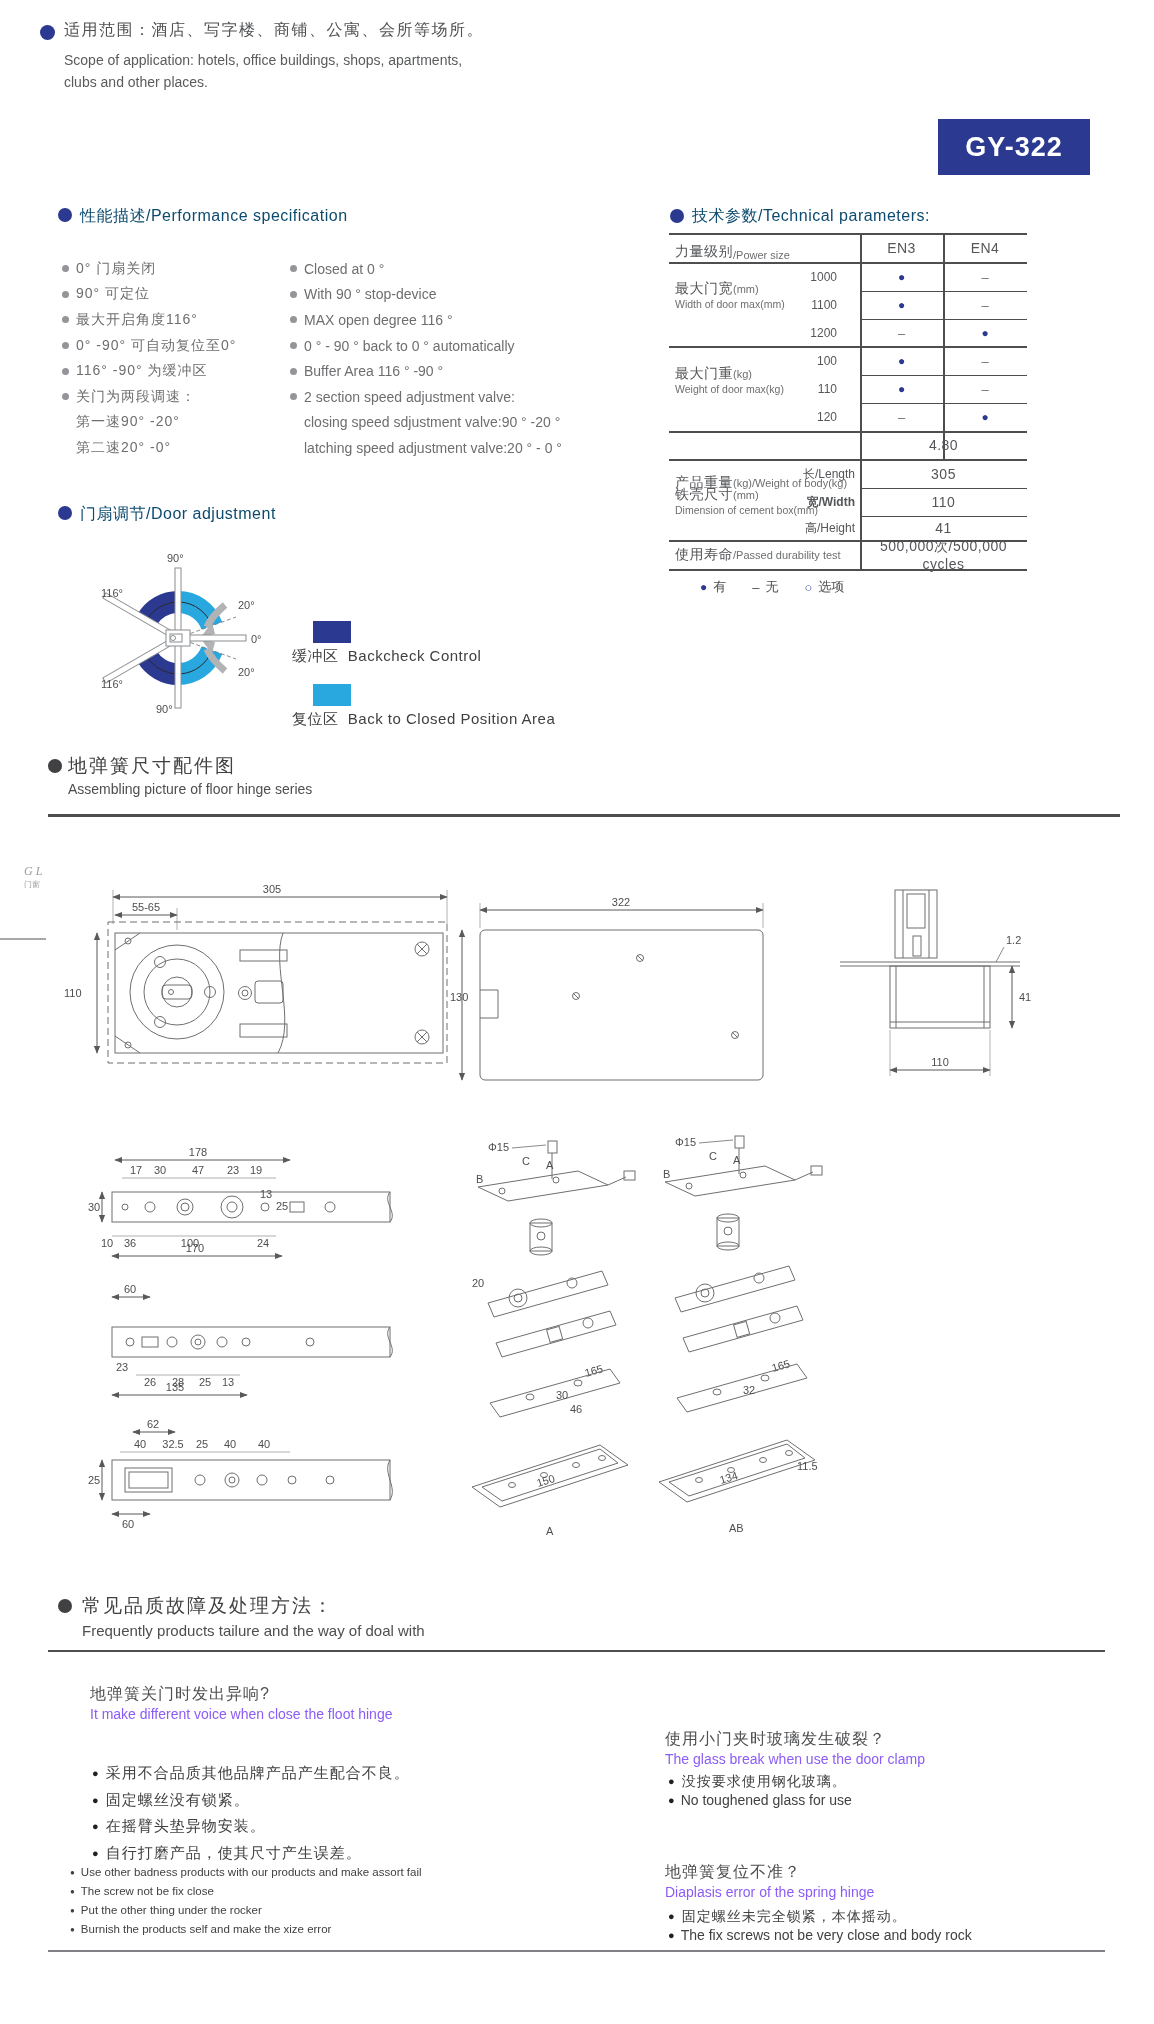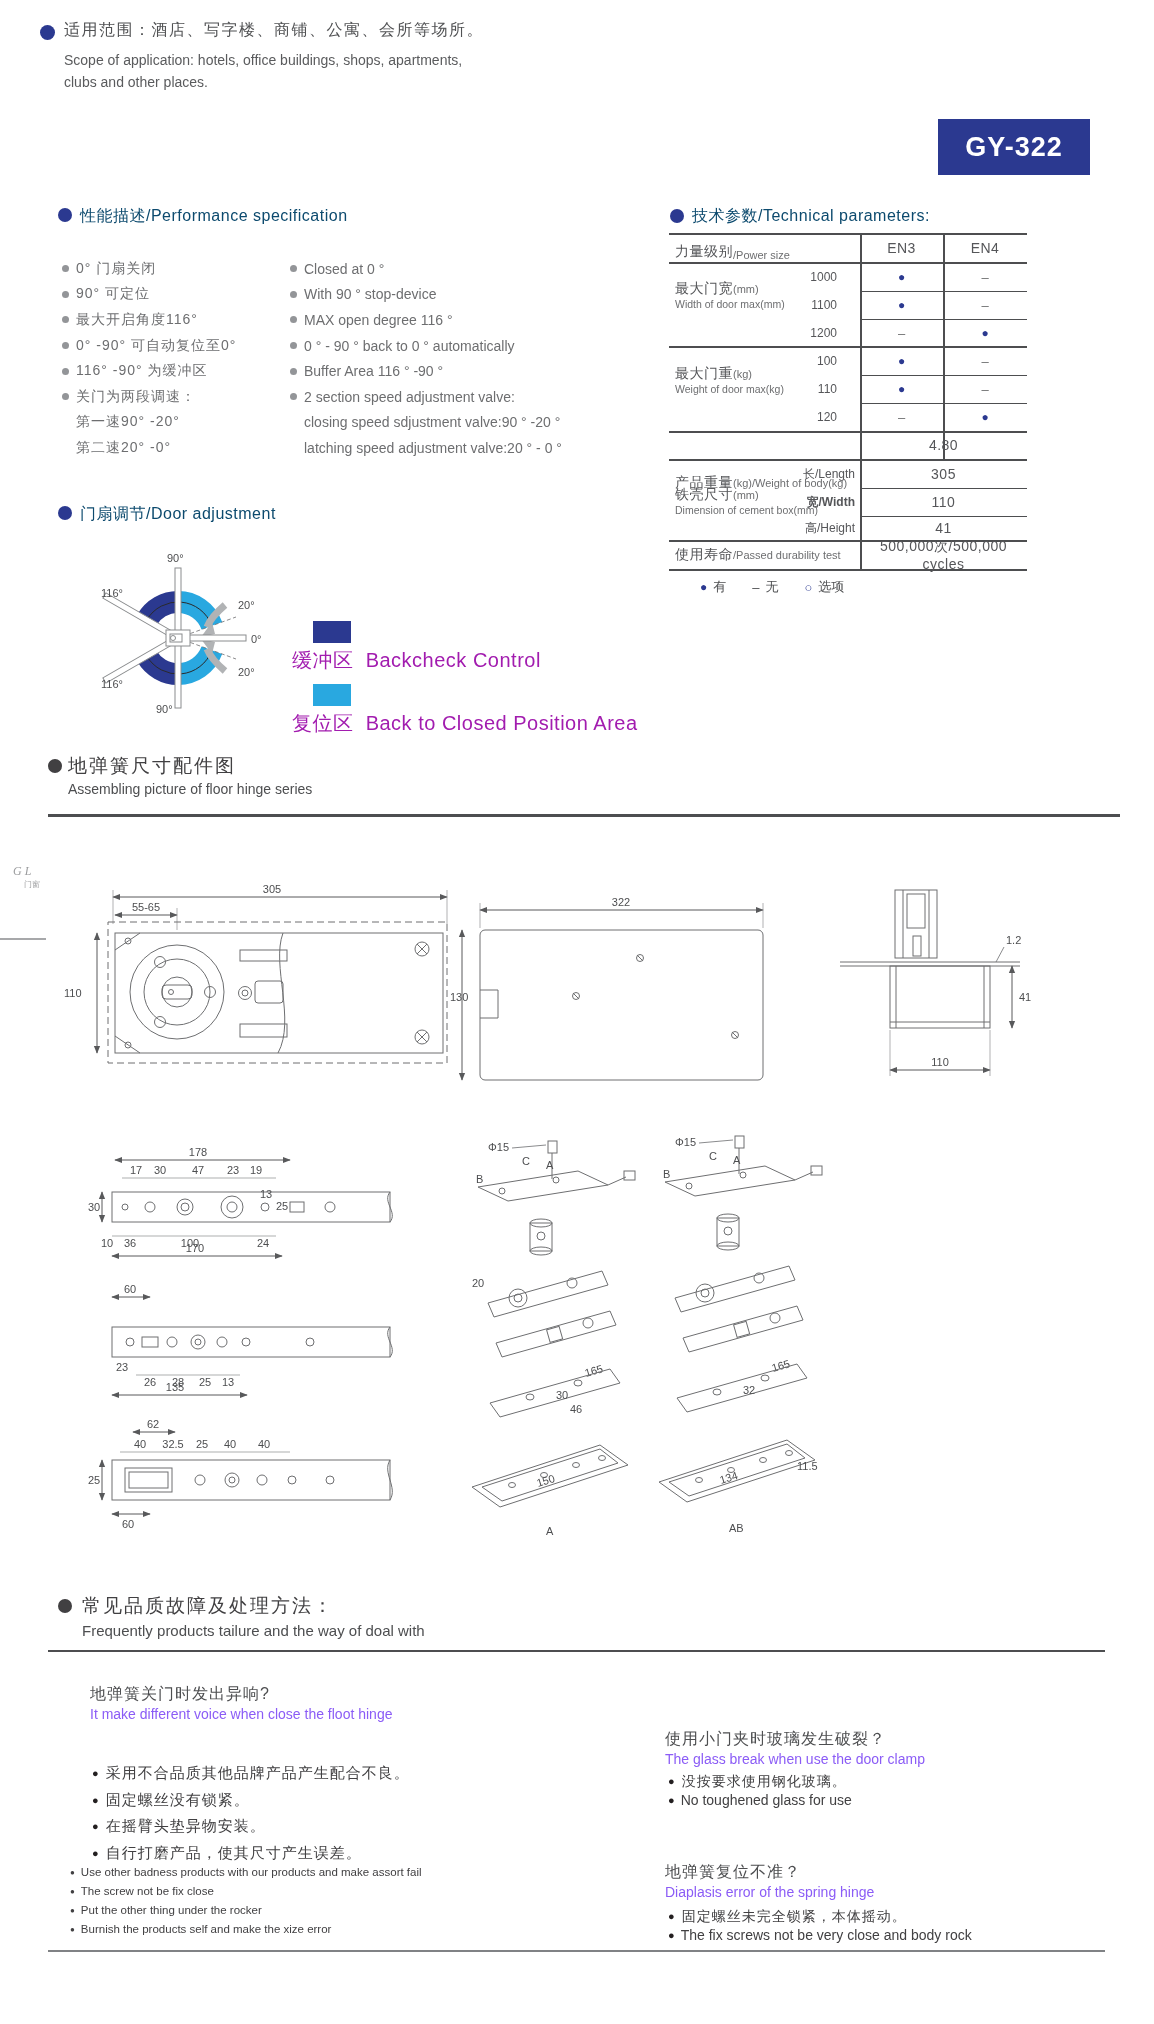--- a/index.html
+++ b/index.html
@@ -27,21 +27,21 @@
   .c12 { font-size:12px; color:#555659; }
   .c11 { font-size:11px; color:#6d6e70; }
   .c10e { font-size:10.5px; color:#6d6e70; }
   .cell { position:absolute; display:flex; align-items:center; }
   .cc { justify-content:center; text-align:center; }
   .cr { justify-content:flex-end; text-align:right; }
   .mk-on { color:#2b3990; font-size:12px; }
   .mk-off { color:#6d6e70; font-size:13px; }
   .legend-row { display:flex; align-items:center; gap:6px; font-size:13px; color:#4d4e50; }
   .swatch { position:absolute; width:38px; height:22px; }
-  .leg-label { font-size:20px; color:#a21caf; letter-spacing:0.5px; }
+  .leg-label { font-size:15px; color:#404040; letter-spacing:0.5px; }
   .rule { position:absolute; background:#4d4e50; }
   .dim { font-size:11px; fill:#4d4e50; }
   .dwg { stroke:#6e6f71; fill:none; stroke-width:1; }
   .faq-h-cn { font-size:19px; color:#414042; letter-spacing:2px; }
   .faq-h-en { font-size:15px; color:#4d4e50; }
   .q-cn { font-size:16px; color:#4d4e50; letter-spacing:1px; }
   .q-en { font-size:14px; color:#8b5cf6; }
   .cause { display:flex; align-items:flex-start; font-size:15px; color:#414042; letter-spacing:1px; line-height:26.5px; }
   .cause .bk { color:#231f20; font-size:11px; margin:0 6px 0 0; line-height:26.5px; }
   .cause-en { display:flex; align-items:flex-start; font-size:11.5px; color:#414042; line-height:19px; }
@@ -293,21 +293,21 @@
   <div class="swatch" style="left:313px;top:684px;background:#29a8e0;"></div>
   <div class="abs leg-label" style="left:292px;top:710px;">
     <span>复位区</span>&nbsp;&nbsp;<span>Back to Closed Position Area</span>
   </div>
 
   <span class="dotk abs" style="left:48px;top:759px;"></span>
   <div class="abs" style="left:68px;top:753px;font-size:19px;color:#414042;letter-spacing:2px;">地弹簧尺寸配件图</div>
   <div class="abs" style="left:68px;top:781px;font-size:14px;color:#4d4e50;">Assembling picture of floor hinge series</div>
   <div class="rule" style="left:48px;top:814px;width:1072px;height:2.5px;"></div>
 
-  <div class="abs wm1" style="left:13px;top:864px;">G L</div>
+  <div class="abs wm1" style="left:24px;top:864px;">G L</div>
   <div class="abs wm2" style="left:24px;top:879px;">门窗</div>
   <div class="abs" style="left:0;top:938px;width:46px;height:2px;background:#a7a8aa;"></div>
 
   <svg class="abs" style="left:50px;top:880px;" width="410" height="230">
     <line x1="63" y1="17" x2="397" y2="17" stroke="#58595b" marker-start="url(#ar)" marker-end="url(#ar)"></line>
     <line x1="63" y1="10" x2="63" y2="44" stroke="#909194" stroke-width="0.7"></line>
     <line x1="397" y1="10" x2="397" y2="44" stroke="#909194" stroke-width="0.7"></line>
     <text class="dim" x="222" y="13" text-anchor="middle">305</text>
     <line x1="65" y1="35" x2="127" y2="35" stroke="#58595b" marker-start="url(#ar)" marker-end="url(#ar)"></line>
     <line x1="127" y1="28" x2="127" y2="50" stroke="#909194" stroke-width="0.7"></line>

